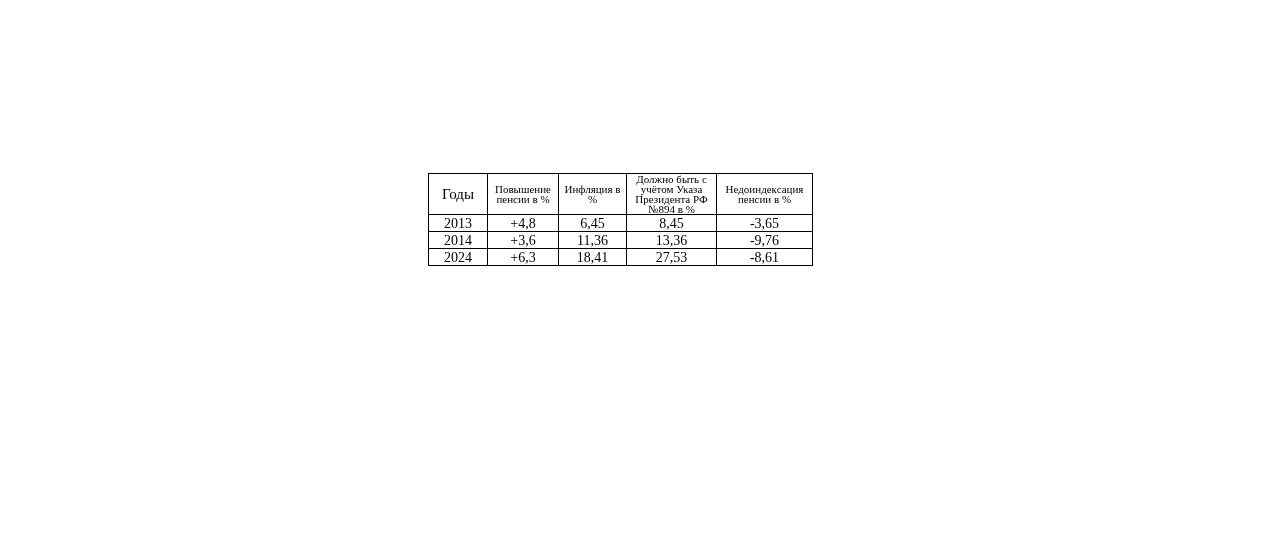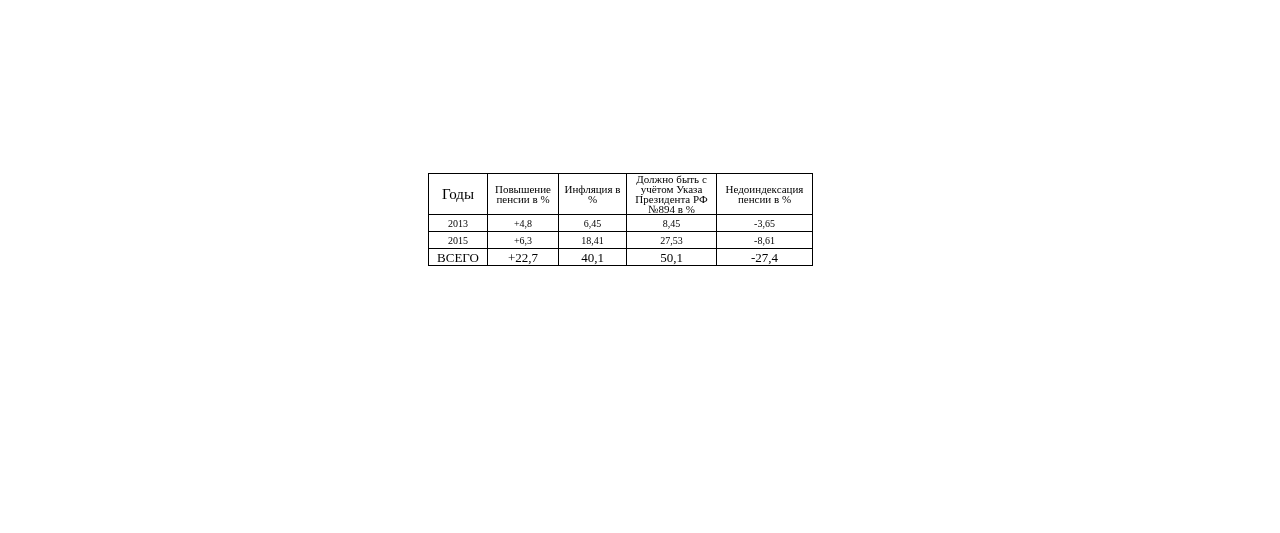--- a/index.html
+++ b/index.html
@@ -54,21 +54,21 @@
     font-size: 11px;
     line-height: 10px;
     padding: 4px 3px 4px 3px;
     height: 40px;
     font-family: "Liberation Serif", serif;
   }
   thead td.head-years {
     font-size: 15px;
   }
   tbody td {
-    font-size: 10px;
+    font-size: 14px;
     line-height: 15px;
     height: 16px;
     padding: 1px 2px;
   }
   tbody tr.group-start td {
     border-top: 1px solid #000000;
   }
   
   tbody tr.inner td {
     border-top: none;
@@ -105,32 +105,32 @@
         </tr>
       </thead>
       <tbody>
         <tr class="group-start">
           <td>2013</td>
           <td>+4,8</td>
           <td>6,45</td>
           <td>8,45</td>
           <td>-3,65</td>
         </tr>
+        <tr class="inner">
+          <td>2014</td>
+          <td>+3,6</td>
+          <td>11,36</td>
+          <td>13,36</td>
+          <td>-9,76</td>
+        </tr>
         <tr class="group-end">
-          <td>2015</td>
+          <td>2024</td>
           <td>+6,3</td>
           <td>18,41</td>
           <td>27,53</td>
           <td>-8,61</td>
         </tr>
 
 
-        <tr class="total group-start group-end">
-          <td class="nowrap">ВСЕГО</td>
-          <td>+22,7</td>
-          <td>40,1</td>
-          <td>50,1</td>
-          <td>-27,4</td>
-        </tr>
       </tbody>
     </table>
   </div>
 </div>
 
 </body></html>

